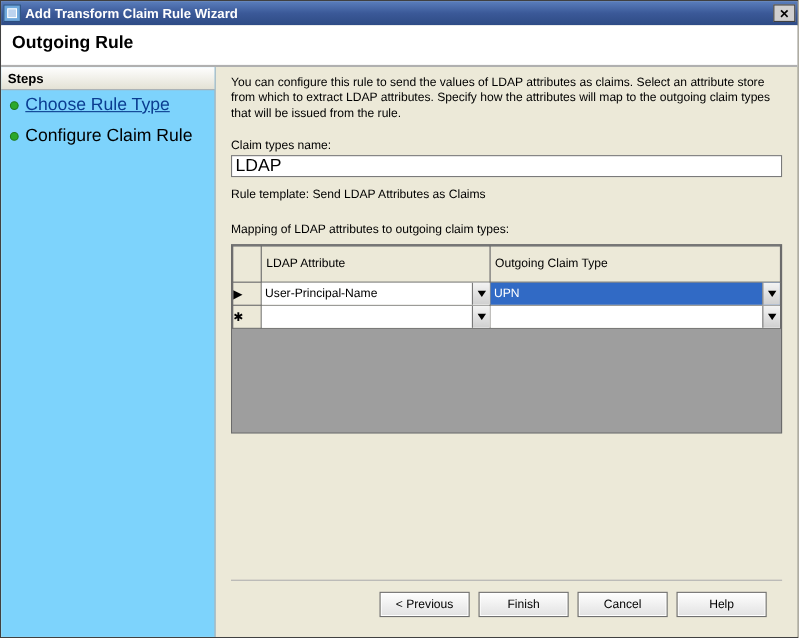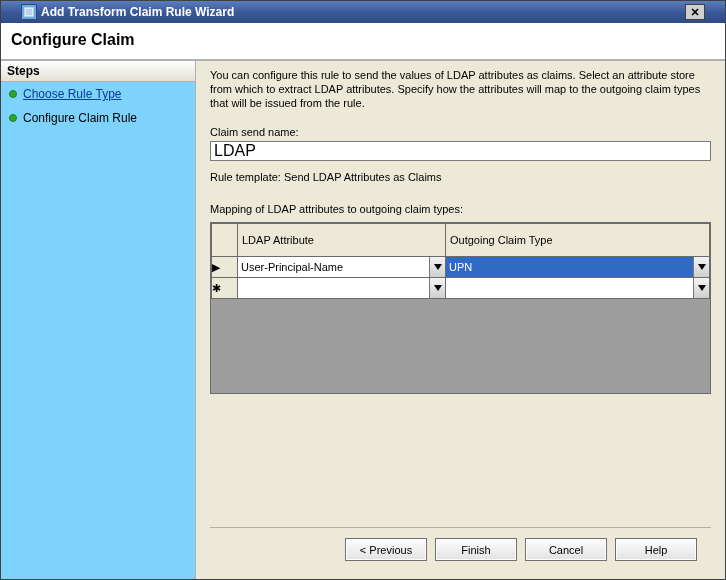--- a/index.html
+++ b/index.html
@@ -20,21 +20,21 @@
     background: #ece9d8;
     display: flex;
     flex-direction: column;
   }
   .titlebar {
     height: 22px;
     background: linear-gradient(to bottom, #5a7ebc 0%, #3b5998 50%, #2e4b85 100%);
     color: #fff;
     display: flex;
     align-items: center;
-    padding: 0 20px;
+    padding: 0 2px;
     font-weight: bold;
     font-size: 12px;
   }
   .titlebar .icon {
     width: 16px; height: 16px;
     background: #6fa8dc;
     border: 1px solid #2b4d7e;
     margin-right: 4px;
     display:flex; align-items:center; justify-content:center;
     font-size:10px; color:#fff;
@@ -78,21 +78,21 @@
     border-bottom: 1px solid #b0b0b0;
     padding: 3px 6px;
     font-weight: bold;
     font-size: 12px;
   }
   .step-item {
     padding: 5px 6px 5px 8px;
     display: flex;
     align-items: center;
     gap: 6px;
-    font-size: 12px;
+    font-size: 16px;
   }
   .step-bullet {
     width: 8px; height: 8px; border-radius: 50%;
     background: #2ba82b;
     border: 1px solid #1f7c1f;
     flex-shrink: 0;
   }
   .step-link { color: #0b3d91; text-decoration: underline; cursor: pointer; }
   .step-current { color: #000; }
   .content {
@@ -210,41 +210,41 @@
           <rect x="1" y="1" width="8" height="8" fill="#bcd3ef" stroke="#fff" stroke-width="1"></rect>
         </svg>
     </div>
     <div class="title">Add Transform Claim Rule Wizard</div>
     <div class="close-btn">
       <span>✕</span>
     </div>
   </div>
 
   <div class="header-area">
-    <h1>Configure Claim</h1>
+    <h1>Outgoing Rule</h1>
   </div>
 
   <div class="body-area">
 
     <div class="sidebar">
       <div class="sidebar-header">Steps</div>
       <div class="step-item">
         <div class="step-bullet"></div>
         <span class="step-link">Choose Rule Type</span>
       </div>
       <div class="step-item">
         <div class="step-bullet"></div>
         <span class="step-current">Configure Claim Rule</span>
       </div>
     </div>
 
     <div class="content">
       <div class="desc">You can configure this rule to send the values of LDAP attributes as claims. Select an attribute store from which to extract LDAP attributes. Specify how the attributes will map to the outgoing claim types that will be issued from the rule.</div>
 
-      <div class="label">Claim send name:</div>
+      <div class="label">Claim types name:</div>
       <input class="text-input" value="LDAP" style="">
 
       <div class="template-text">Rule template: Send LDAP Attributes as Claims</div>
 
 
       <div class="label" style="margin-top:12px;">Mapping of LDAP attributes to outgoing claim types:</div>
 
       <div class="grid-area">
         <table class="grid-table">
           <colgroup>

